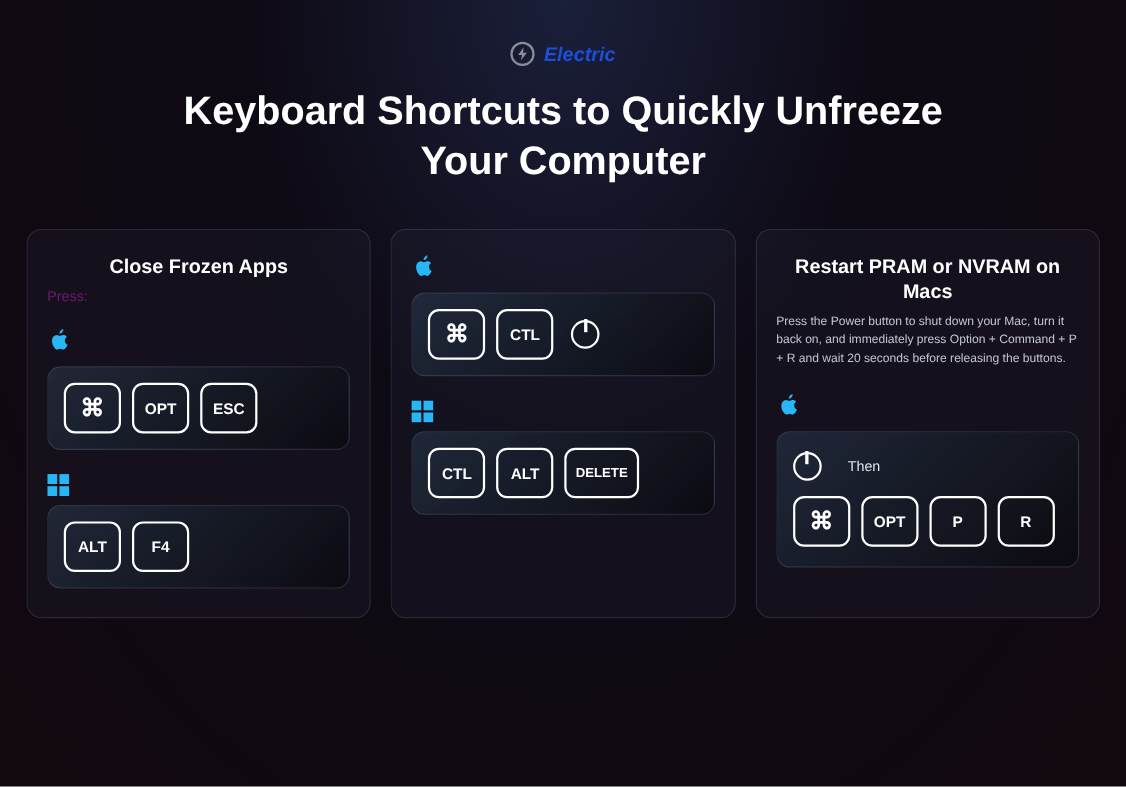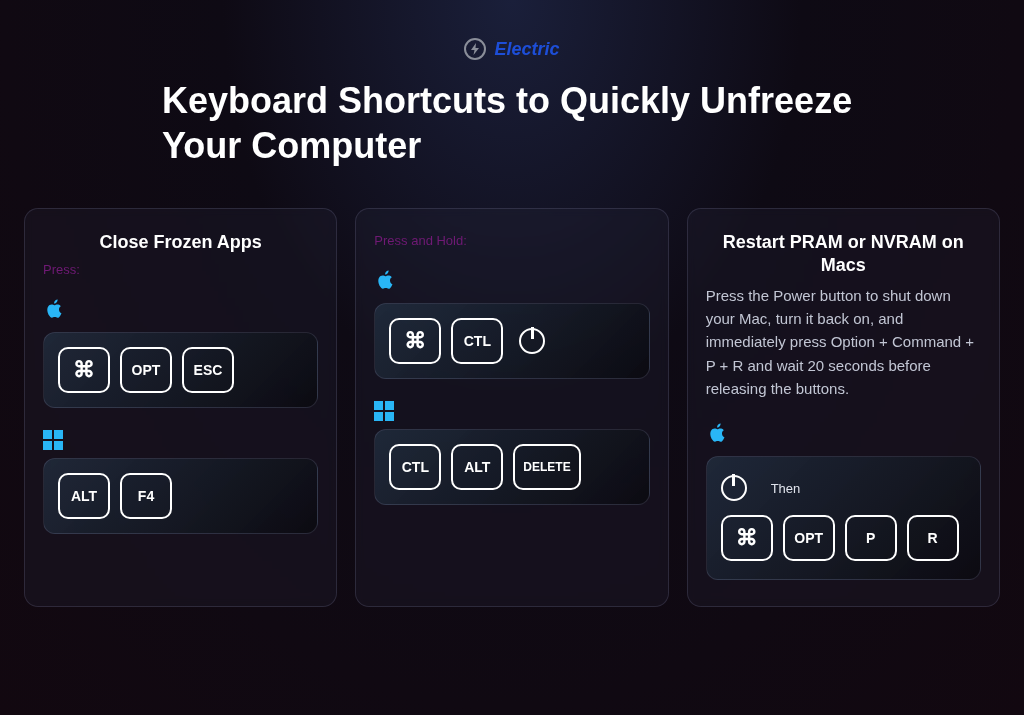--- a/index.html
+++ b/index.html
@@ -35,20 +35,21 @@
     }
     .brand-icon svg { display: block; }
     .brand-text {
       font-size: 18px;
       font-weight: 700;
       font-style: italic;
     }
     .title {
       font-size: 36px;
       font-weight: 700;
+      text-align: center;
       line-height: 1.25;
       margin-bottom: 40px;
       max-width: 700px;
     }
     .cards {
       display: flex;
       gap: 18px;
       width: 100%;
       justify-content: center;
     }
@@ -68,21 +69,21 @@
       line-height: 1.3;
       text-align: center;
     }
     .card-instruction {
       font-size: 13px;
       color: #701a75;
       line-height: 1.5;
       margin-bottom: 18px;
     }
     .card-description {
-      font-size: 15px;
+      font-size: 11px;
       color: #c2c6d4;
       line-height: 1.55;
       margin-bottom: 22px;
     }
     .os-icon {
       margin-bottom: 8px;
       display: inline-block;
     }
     .apple-icon { color: #29b6f6; }
     .windows-icon { color: #29b6f6; display: inline-flex; }
@@ -195,21 +196,20 @@
             <rect x="11" y="11" width="9" height="9"></rect>
           </svg>
       </span>
       <div class="key-row">
         <div class="key">ALT</div>
         <div class="key">F4</div>
       </div>
     </div>
 
     <div class="card">
-      <div class="card-instruction">Press and Hold:</div>
 
       <span class="os-icon apple-icon">
         <svg width="20" height="22" viewBox="0 0 20 24" fill="currentColor">
             <path d="M16.5 12.5c0-2.5 2-3.5 2-3.5-1.1-1.6-2.8-1.8-3.4-1.8-1.4-.1-2.8.8-3.5.8s-1.9-.8-3.1-.8c-1.6 0-3.1.9-3.9 2.4-1.7 2.9-.4 7.2 1.2 9.6.8 1.1 1.7 2.4 3 2.4 1.2 0 1.7-.8 3.1-.8s1.9.8 3.1.8c1.3 0 2.1-1.2 2.9-2.3.9-1.3 1.3-2.6 1.3-2.7-.1 0-2.7-1-2.7-4.1zM14 4.5c.6-.8 1.1-1.9 1-3-1 0-2.1.7-2.8 1.5-.6.7-1.1 1.8-1 2.9 1.1 0 2.2-.6 2.8-1.4z"></path>
           </svg>
       </span>
       <div class="key-row">
         <div class="key cmd-symbol">⌘</div>
         <div class="key">CTL</div>
         <span class="power-icon power-standalone"></span>

